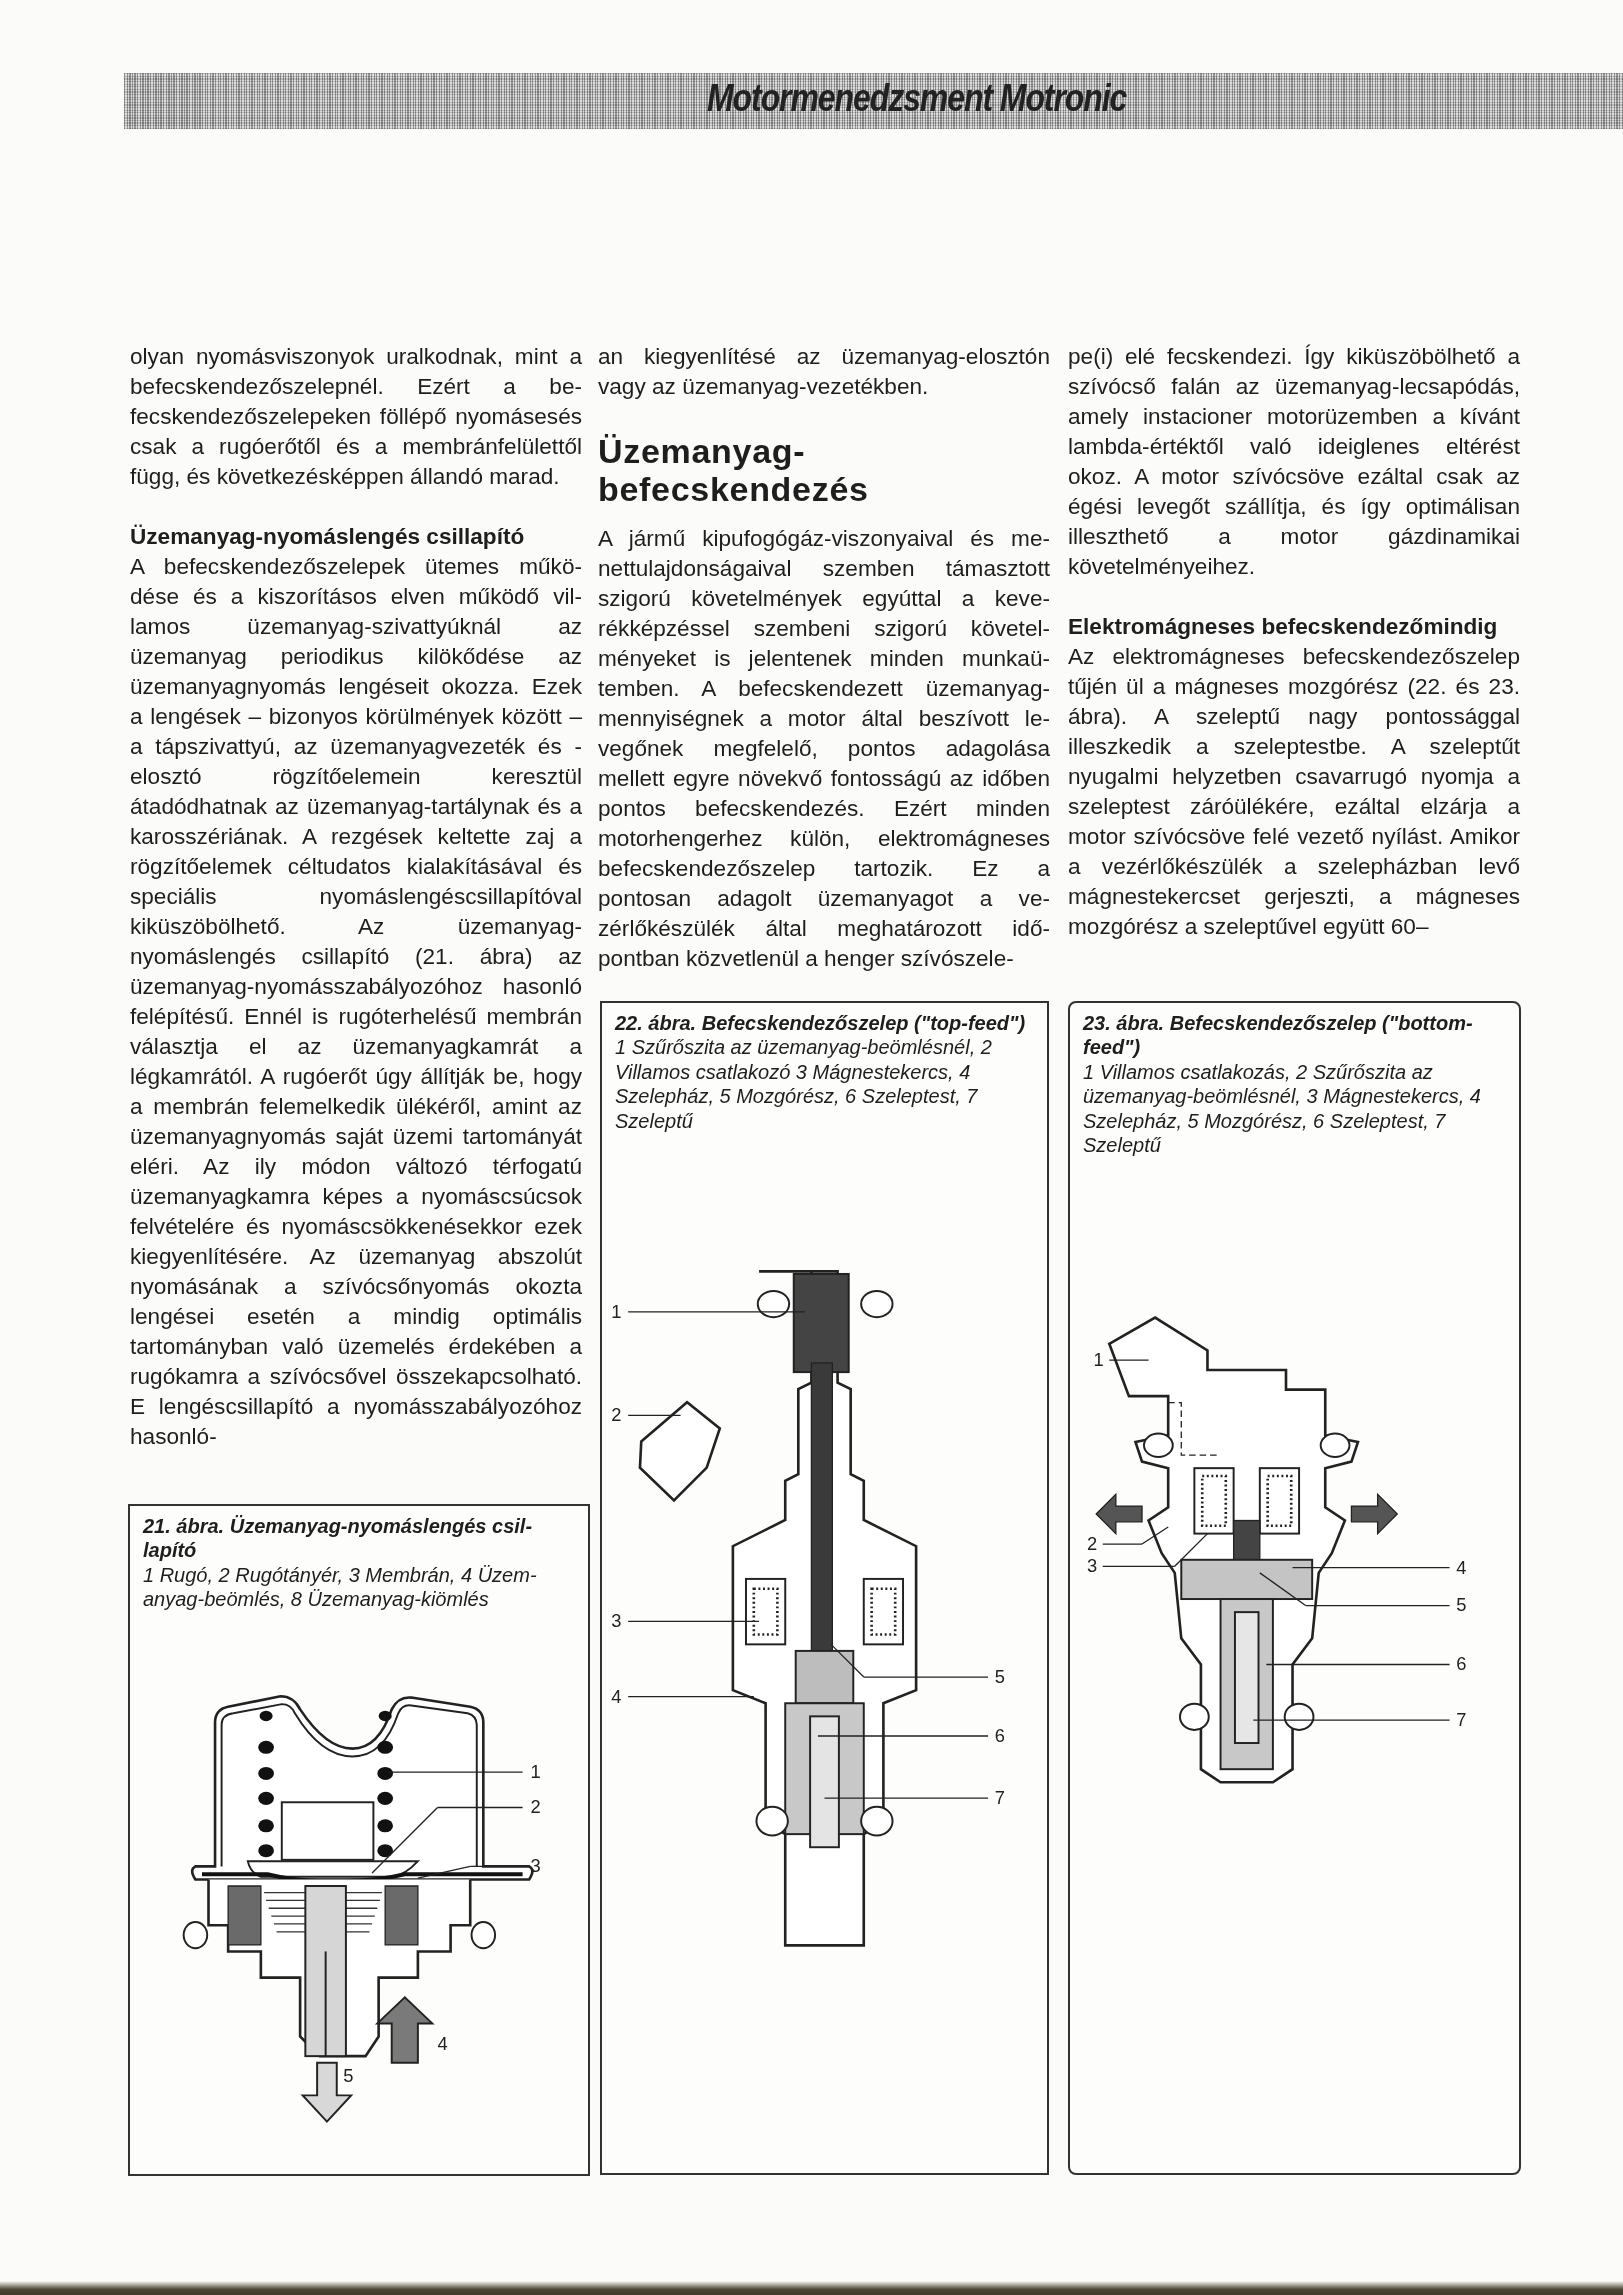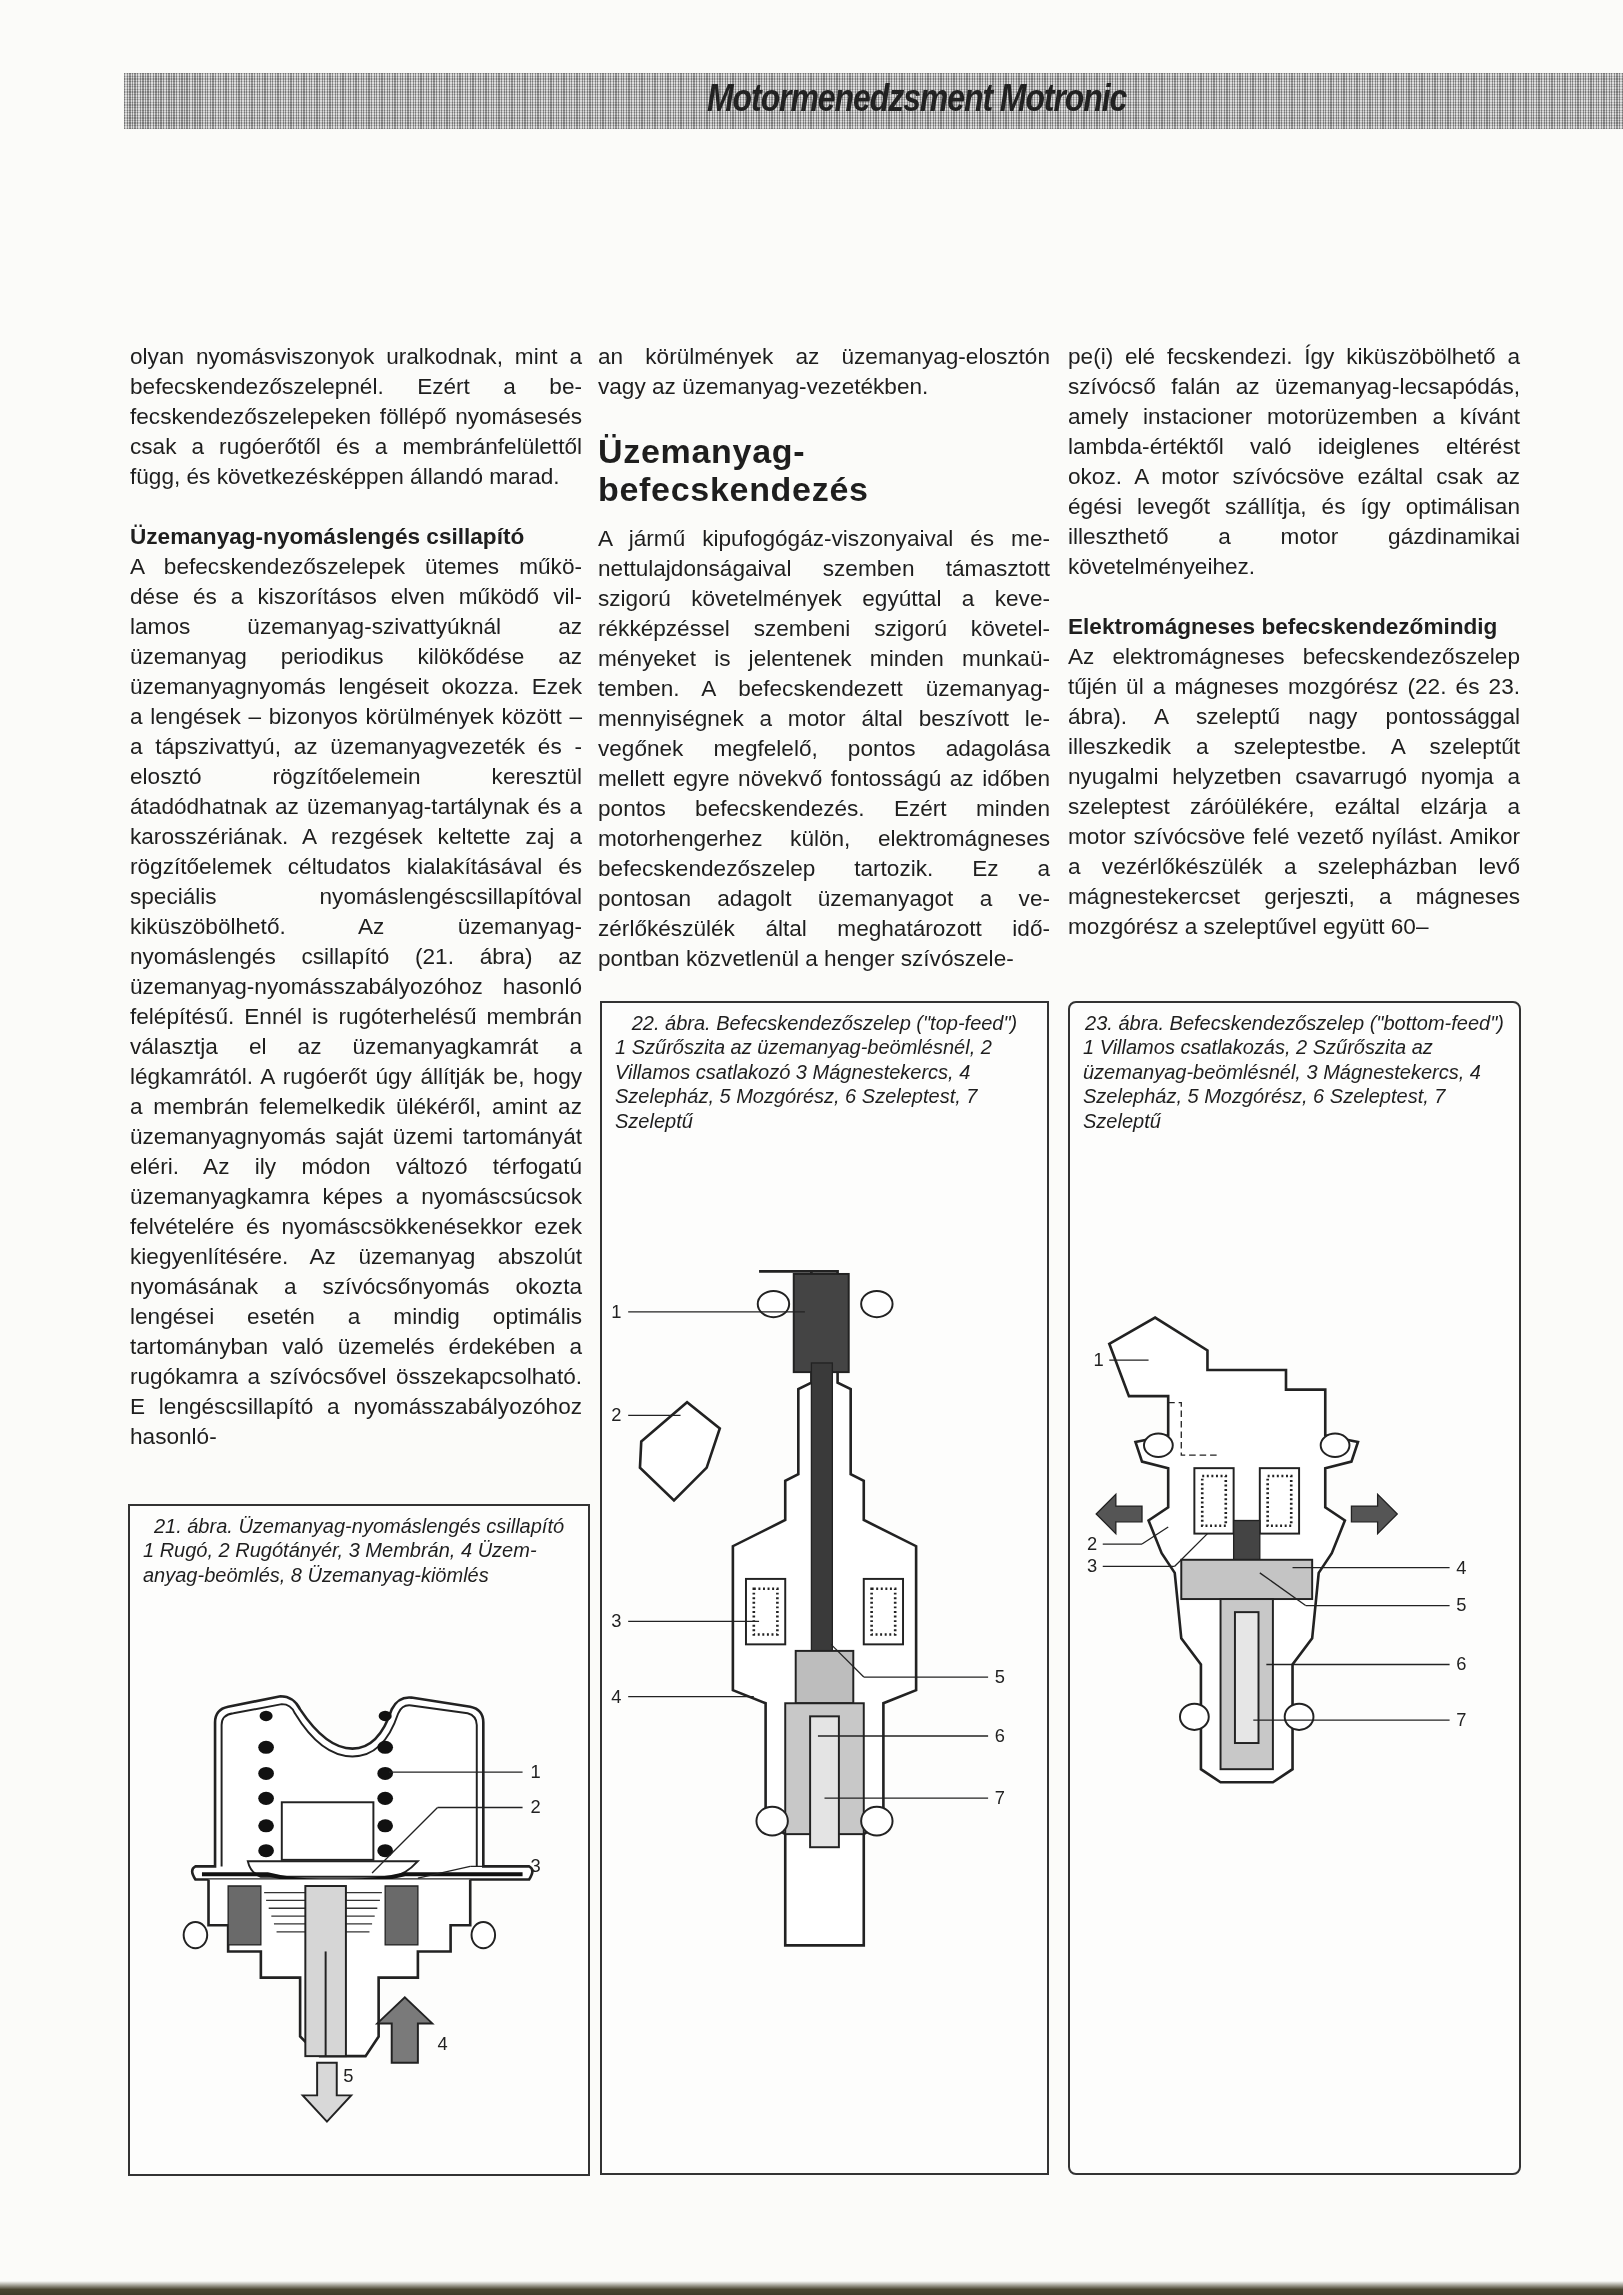--- a/index.html
+++ b/index.html
@@ -13,42 +13,42 @@
     color:#222; letter-spacing:-1.3px; transform:scaleX(0.82); transform-origin:left; white-space:nowrap; }
   .page-num { position:absolute; right:9.2px; top:2.6px; font-size:41px; font-weight:bold; font-style:italic;
     color:#222; transform:scaleX(0.8); transform-origin:right; }
   .col { position:absolute; top:342px; width:452px; font-size:22.6px; line-height:30px; }
   .col p { margin:0; text-align:justify; hyphens:manual; }
   .col1 { left:130px; } .col2 { left:598px; } .col3 { left:1068px; }
   .subhead { font-weight:bold; margin-top:30px !important; }
   .big-heading { font-size:34px; line-height:38px; font-weight:bold; margin:30px 0 15.7px 0 !important; letter-spacing:0.7px; }
   .fig { position:absolute; border:2px solid #333; background:#fdfdfc; }
   .fig-caption { position:absolute; left:13px; top:7.9px; right:13px; font-size:20px; line-height:24.5px; font-style:italic; }
-  .fig-caption .ttl { font-weight:normal; display:block;text-align:center; }
+  .fig-caption .ttl { font-weight:bold; display:block; }
   .fig svg { position:absolute; }
   .lbl { font-size:28px; font-family:"Liberation Sans", sans-serif; fill:#222; }
   .bottom-edge { position:absolute; left:0; bottom:0; width:1623px; height:14.4px;
     background:linear-gradient(180deg, rgba(60,55,40,0) 0%, #4a4532 60%, #3e3a2a 100%); }
 </style>
 </head>
 <body>
 
 <div class="header-band">
   <div class="header-title">Motormenedzsment Motronic</div>
   <div class="page-num">13</div>
 </div>
 
 <div class="col col1">
   <p>olyan nyomásviszonyok uralkodnak, mint a befecskendezőszelepnél. Ezért a be­fecskendezőszelepeken föllépő nyomás­esés csak a rugóerőtől és a membránfe­lülettől függ, és következésképpen állan­dó marad.</p>
   <p class="subhead">Üzemanyag-nyomáslengés csillapító</p>
   <p>A befecskendezőszelepek ütemes műkö­dése és a kiszorításos elven működő vil­lamos üzemanyag-szivattyúknál az üzemanyag periodikus kilökődése az üzemanyagnyomás lengéseit okozza. Ezek a lengések – bizonyos körülmények között – a tápszivattyú, az üzemanyag­vezeték és -elosztó rögzítőelemein ke­resztül átadódhatnak az üzemanyag-tar­tálynak és a karosszériának. A rezgések keltette zaj a rögzítőelemek céltudatos ki­alakításával és speciális nyomáslengés­csillapítóval kiküszöbölhető. Az üzem­anyag-nyomáslengés csillapító (21. ábra) az üzemanyag-nyomásszabályozóhoz hasonló felépítésű. Ennél is rugóterhelé­sű membrán választja el az üzemanyag­kamrát a légkamrától. A rugóerőt úgy ál­lítják be, hogy a membrán felemelkedik ülékéről, amint az üzemanyagnyomás sa­ját üzemi tartományát eléri. Az ily módon változó térfogatú üzemanyagkamra ké­pes a nyomáscsúcsok felvételére és nyo­máscsökkenésekkor ezek kiegyenlítésé­re. Az üzemanyag abszolút nyomásának a szívócsőnyomás okozta lengései ese­tén a mindig optimális tartományban való üzemelés érdekében a rugókamra a szí­vócsővel összekapcsolható. E lengéscsil­lapító a nyomásszabályozóhoz hasonló-</p>
 </div>
 
 <div class="col col2">
-  <p>an körülmények az üzemanyag-elosztón vagy az üzemanyag-vezetékben.</p>
+  <p>an kiegyenlítésé az üzemanyag-elosztón vagy az üzemanyag-vezetékben.</p>
   <p class="big-heading">
     <span>Üzemanyag-</span><br>
     <span>befecskendezés</span>
   </p>
   <p>A jármű kipufogógáz-viszonyaival és me­nettulajdonságaival szemben támasztott szigorú követelmények egyúttal a keve­rékképzéssel szembeni szigorú követel­ményeket is jelentenek minden munkaü­temben. A befecskendezett üzemanyag­mennyiségnek a motor által beszívott le­vegőnek megfelelő, pontos adagolása mellett egyre növekvő fontosságú az idő­ben pontos befecskendezés. Ezért min­den motorhengerhez külön, elektromág­neses befecskendezőszelep tartozik. Ez a pontosan adagolt üzemanyagot a ve­zérlőkészülék által meghatározott idő­pontban közvetlenül a henger szívószele-</p>
 </div>
 
 <div class="col col3">
   <p>pe(i) elé fecskendezi. Így kiküszöbölhető a szívócső falán az üzemanyag-lecsapó­dás, amely instacioner motorüzemben a kívánt lambda-értéktől való ideiglenes el­térést okoz. A motor szívócsöve ezáltal csak az égési levegőt szállítja, és így op­timálisan illeszthető a motor gázdinamikai követelményeihez.</p>
   <p class="subhead">Elektromágneses befecskendező­mindig</p>

